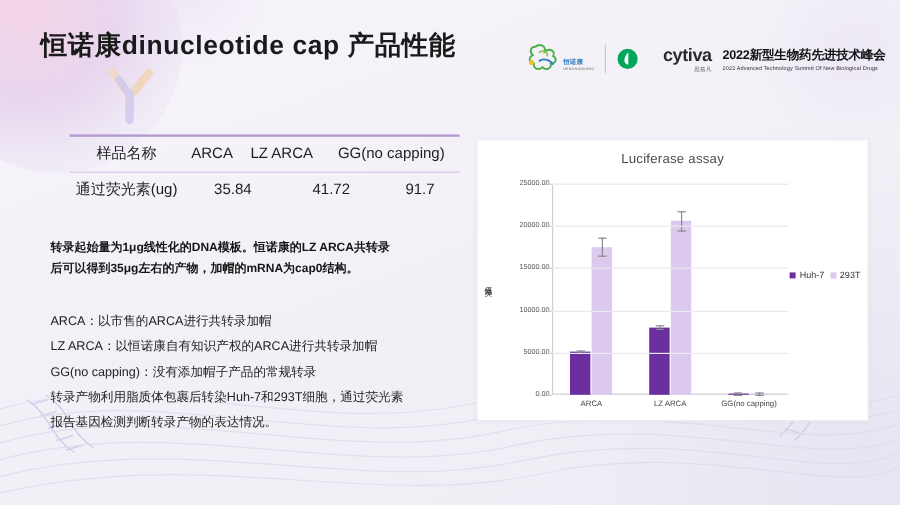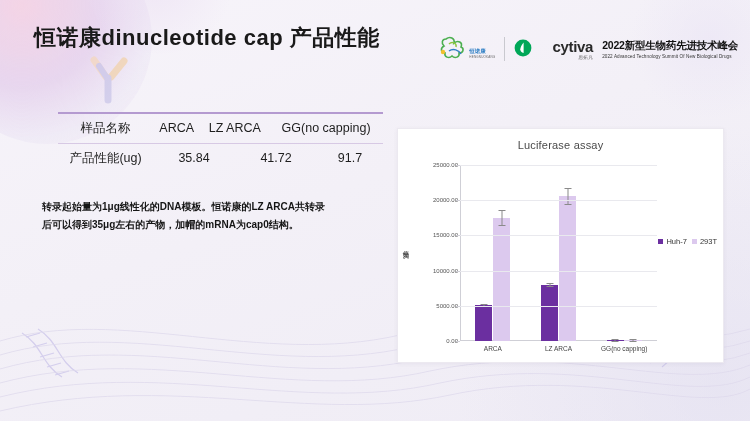--- a/index.html
+++ b/index.html
@@ -47,21 +47,21 @@
     margin-left:34px;
     font-size:22px; font-weight:bold; color:#1a1a1a;
     letter-spacing:.5px; white-space:nowrap;
   }
   .logos{
     position:absolute; right:12px; top:20px;
     display:flex; align-items:center; gap:9px; height:30px;
   }
   .logo-hnk{ display:flex; align-items:center; }
   .divider-v{ width:1px; height:24px; background:#c9c9cf; }
-  .logo-cytiva{ display:flex; gap:20px; }
+  .logo-cytiva{ display:flex; align-items:center; gap:20px; }
   .cyt-word{
     font-size:15px; font-weight:bold; color:#2a2a2a; letter-spacing:-.3px;
     line-height:1;
   }
   .cyt-sub{ font-size:4.5px; color:#555; letter-spacing:.4px; text-align:right; margin-top:1px;}
   .summit{ display:flex; flex-direction:column; justify-content:center; }
   .summit-cn{ font-size:10.5px; font-weight:bold; color:#111; letter-spacing:-.2px; white-space:nowrap;}
   .summit-en{ font-size:4.6px; color:#333; letter-spacing:.1px; white-space:nowrap; margin-top:1.5px;}
 
   
@@ -81,21 +81,21 @@
     font-size:10px; font-weight:bold; color:#151515; line-height:1.75;
   }
   .list{
     position:absolute; left:42px; top:258px; width:350px;
     font-size:10.5px; color:#232323; line-height:2.0;
   }
   .list div{ white-space:nowrap; }
 
   
   .chart-card{
-    position:absolute; left:397px; top:128px; width:327px; height:235px;
+    position:absolute; left:397px; top:116px; width:327px; height:235px;
     background:#ffffff; border:1px solid #ece9f0;
     box-shadow:0 1px 4px rgba(90,70,120,.07);
   }
   .chart-title{
     text-align:center; font-size:11px; color:#4a4a4a;
     margin-top:10px; letter-spacing:.2px;
   }
   .plot{ position:relative; width:327px; height:205px; }
   .ylabel{
     position:absolute; left:3px; top:96px;
@@ -235,34 +235,41 @@
           <th>ARCA</th>
           <th>LZ ARCA</th>
           <th>GG(no capping)</th>
         </tr>
       </thead>
     </table>
     <div class="tbl-midline"></div>
     <table>
       <tbody>
         <tr>
-          <td>产品性能(ug)</td>
+          <td>通过荧光素(ug)</td>
           <td>35.84</td>
           <td>41.72</td>
           <td>91.7</td>
         </tr>
       </tbody>
     </table>
   </div>
 
   <div class="bold-para">
     <div>转录起始量为1μg线性化的DNA模板。恒诺康的LZ ARCA共转录</div>
     <div>后可以得到35μg左右的产物，加帽的mRNA为cap0结构。</div>
   </div>
 
+  <div class="list">
+    <div>ARCA：以市售的ARCA进行共转录加帽</div>
+    <div>LZ ARCA：以恒诺康自有知识产权的ARCA进行共转录加帽</div>
+    <div>GG(no capping)：没有添加帽子产品的常规转录</div>
+    <div>转录产物利用脂质体包裹后转染Huh-7和293T细胞，通过荧光素</div>
+    <div>报告基因检测判断转录产物的表达情况。</div>
+  </div>
 
   <div class="chart-card">
     <div class="chart-title">Luciferase assay</div>
 
     <div class="plot">
       <div class="ylabel">荧光值</div>
       <div class="ytick-col" id="ytickcol">
           <div class="ytick" style="top: 190px;">0.00</div>
           <div class="ytick" style="top: 154.8px;">5000.00</div>
           <div class="ytick" style="top: 119.6px;">10000.00</div>

